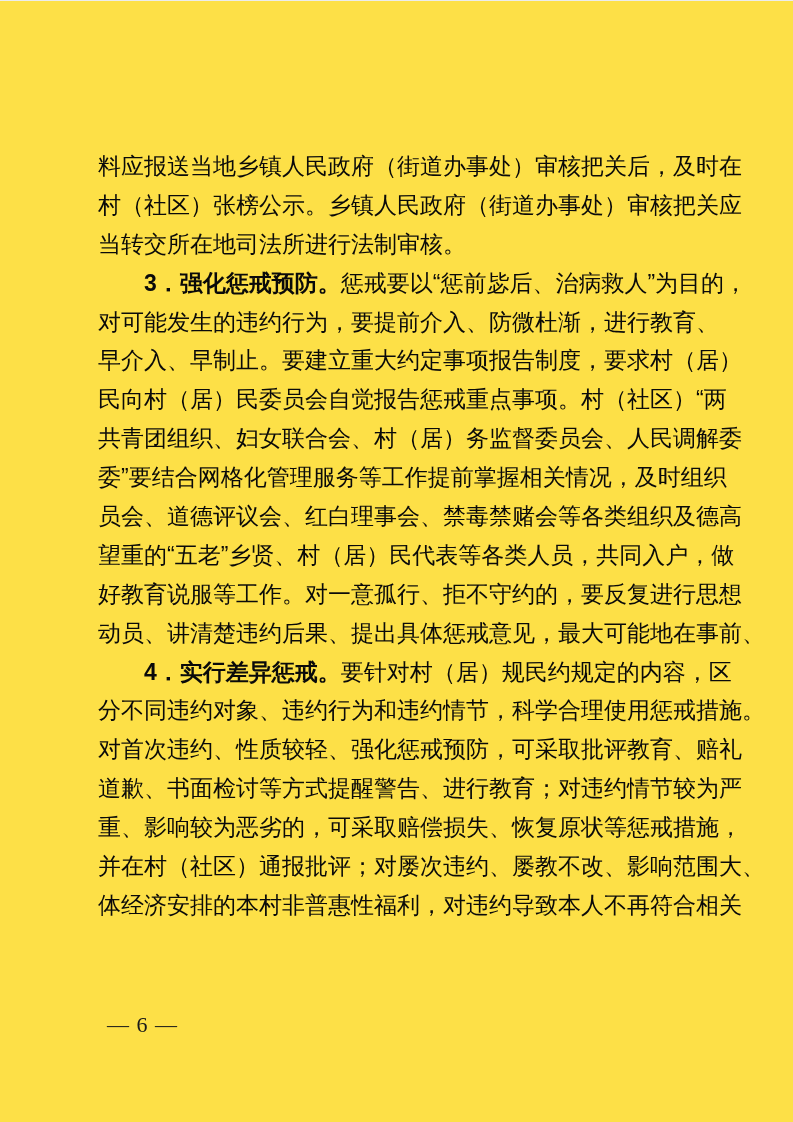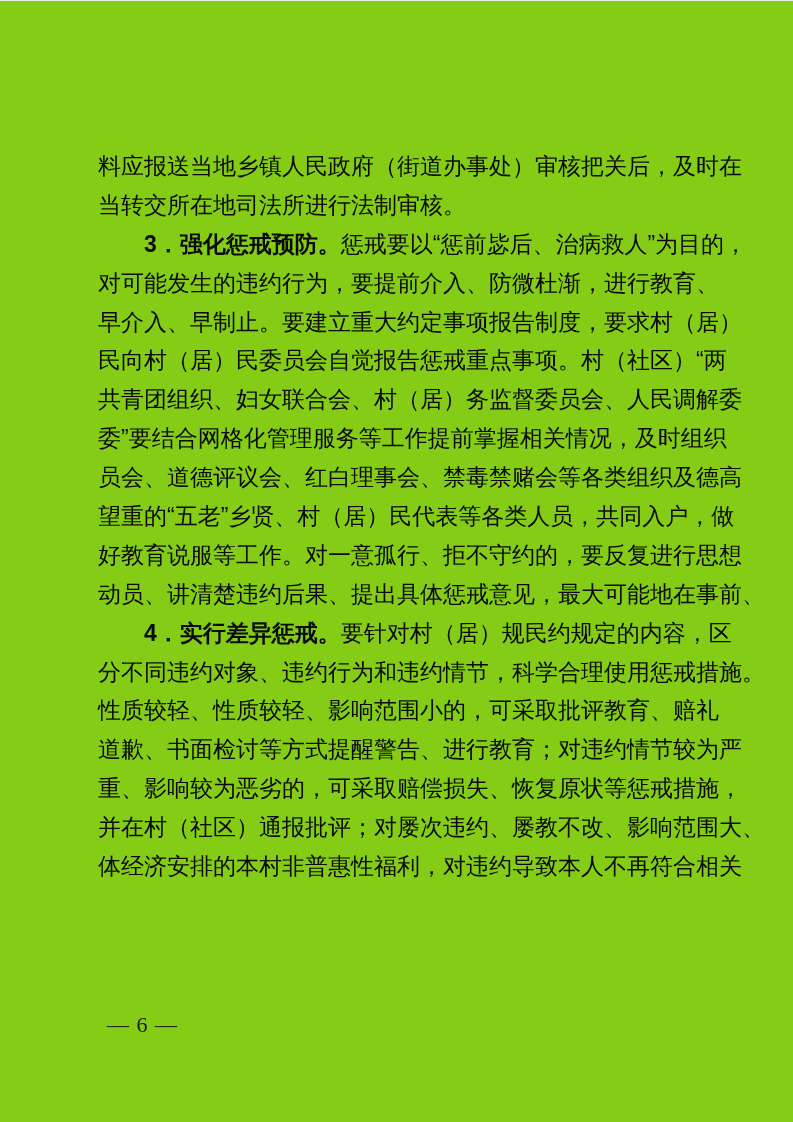--- a/index.html
+++ b/index.html
@@ -4,21 +4,21 @@
 <style>
   html, body {
     margin: 0;
     padding: 0;
     background: #ffffff;
   }
   .page {
     position: relative;
     width: 793px;
     height: 1122px;
-    background: #84cc16;
+    background: #fde047;
     overflow: hidden;
     font-family: "Liberation Sans", sans-serif;
   }
   .scan-edge {
     position: absolute;
     top: 0;
     left: 0;
     width: 100%;
     height: 1px;
     background: #ececec;
@@ -54,33 +54,34 @@
     font-family: "Liberation Serif", serif;
   }
 </style>
 </head>
 <body>
 
 <div class="page">
   <div class="scan-edge"></div>
   <div class="textblock" id="textblock">
       <div class="line"><span class="seg">料应报送当地乡镇人民政府（街道办事处）审核把关后，及时在</span></div>
+      <div class="line"><span class="seg">村（社区）张榜公示。乡镇人民政府（街道办事处）审核把关应</span></div>
       <div class="line"><span class="seg">当转交所在地司法所进行法制审核。</span></div>
       <div class="line indent"><span class="seg bold">3．强化惩戒预防。</span><span class="seg">惩戒要以“惩前毖后、治病救人”为目的，</span></div>
       <div class="line"><span class="seg">对可能发生的违约行为，要提前介入、防微杜渐，进行教育、</span></div>
       <div class="line"><span class="seg">早介入、早制止。要建立重大约定事项报告制度，要求村（居）</span></div>
       <div class="line"><span class="seg">民向村（居）民委员会自觉报告惩戒重点事项。村（社区）“两</span></div>
       <div class="line"><span class="seg">共青团组织、妇女联合会、村（居）务监督委员会、人民调解委</span></div>
       <div class="line"><span class="seg">委”要结合网格化管理服务等工作提前掌握相关情况，及时组织</span></div>
       <div class="line"><span class="seg">员会、道德评议会、红白理事会、禁毒禁赌会等各类组织及德高</span></div>
       <div class="line"><span class="seg">望重的“五老”乡贤、村（居）民代表等各类人员，共同入户，做</span></div>
       <div class="line"><span class="seg">好教育说服等工作。对一意孤行、拒不守约的，要反复进行思想</span></div>
       <div class="line"><span class="seg">动员、讲清楚违约后果、提出具体惩戒意见，最大可能地在事前、</span></div>
       <div class="line indent"><span class="seg bold">4．实行差异惩戒。</span><span class="seg">要针对村（居）规民约规定的内容，区</span></div>
       <div class="line"><span class="seg">分不同违约对象、违约行为和违约情节，科学合理使用惩戒措施。</span></div>
-      <div class="line"><span class="seg">性质较轻、性质较轻、影响范围小的，可采取批评教育、赔礼</span></div>
+      <div class="line"><span class="seg">对首次违约、性质较轻、强化惩戒预防，可采取批评教育、赔礼</span></div>
       <div class="line"><span class="seg">道歉、书面检讨等方式提醒警告、进行教育；对违约情节较为严</span></div>
       <div class="line"><span class="seg">重、影响较为恶劣的，可采取赔偿损失、恢复原状等惩戒措施，</span></div>
       <div class="line"><span class="seg">并在村（社区）通报批评；对屡次违约、屡教不改、影响范围大、</span></div>
       <div class="line"><span class="seg">体经济安排的本村非普惠性福利，对违约导致本人不再符合相关</span></div>
     </div>
   <div class="footer">— 6 —</div>
 </div>
 
 </body></html>

